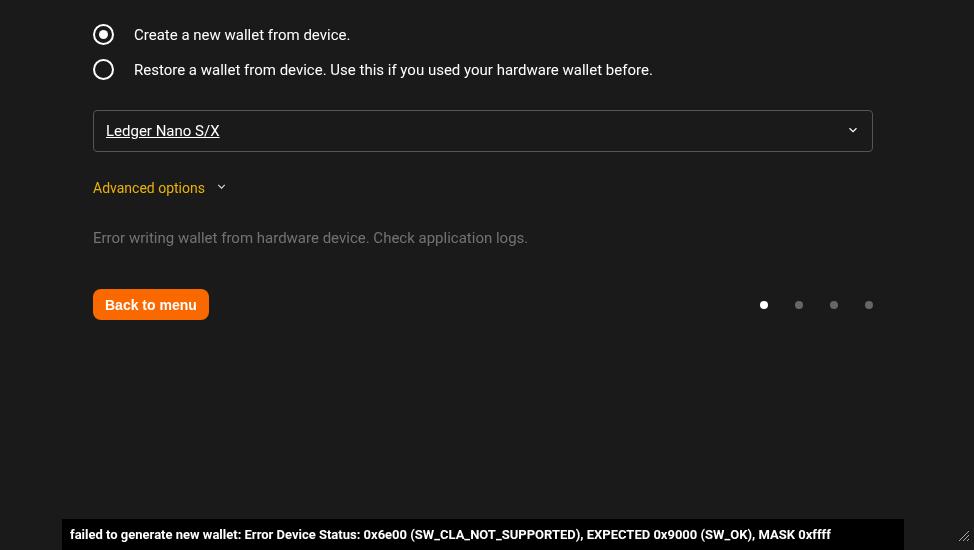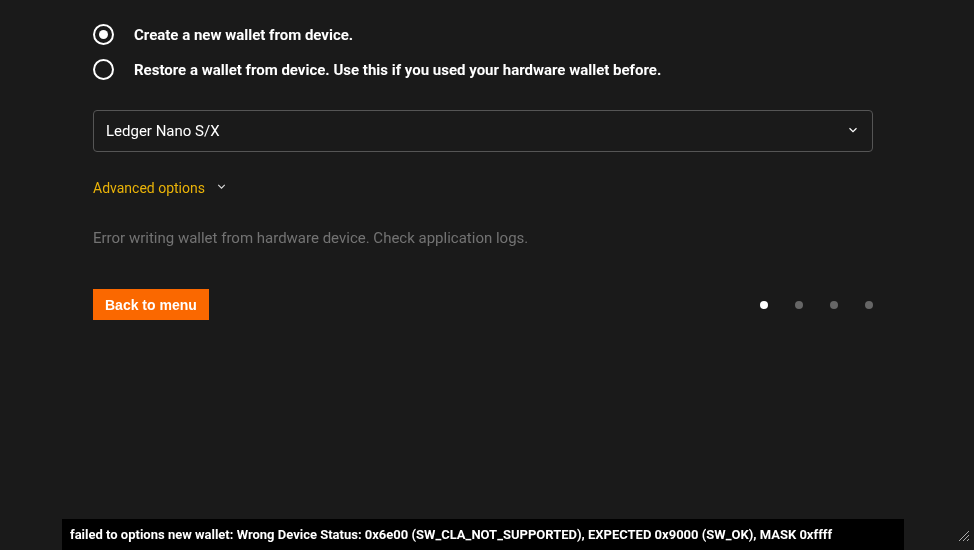--- a/index.html
+++ b/index.html
@@ -29,33 +29,34 @@
       justify-content: center;
       flex-shrink: 0;
     }
     .radio-inner {
       width: 9px;
       height: 9px;
       border-radius: 50%;
       background: #fff;
     }
     .radio-inner.empty { background: transparent; }
-    .radio-label { font-size: 15px; color: #fff; font-weight: bold; }
+    .radio-label { font-size: 15px; color: #fff; }
 
     .select-field {
       margin-top: 30px;
       width: 780px;
       height: 42px;
       border: 1px solid #555;
       border-radius: 4px;
       display: flex;
       align-items: center;
       justify-content: space-between;
       padding: 0 12px;
       cursor: pointer;
+      text-decoration: underline;
     }
     .select-label { font-size: 15px; color: #fff; }
 
     .advanced-row {
       display: flex;
       align-items: center;
       gap: 10px;
       margin-top: 26px;
       cursor: pointer;
     }
@@ -78,21 +79,21 @@
     }
 
     .btn {
       background: #fa6800;
       color: #fff;
       font-weight: 700;
       font-size: 14px;
       height: 31px;
       padding: 0 12px;
       border: none;
-      border-radius: 0;
+      border-radius: 8px;
       cursor: pointer;
       display: flex;
       align-items: center;
     }
 
     .dots {
       display: flex;
       align-items: center;
       gap: 27px;
     }
@@ -174,21 +175,21 @@
   <div class="dots">
     <span class="dot active"></span>
     <span class="dot"></span>
     <span class="dot"></span>
     <span class="dot"></span>
   </div>
 
 </div>
 
 <div class="statusbar">
-  <span class="status-text">failed to options new wallet: Wrong Device Status: 0x6e00 (SW_CLA_NOT_SUPPORTED), EXPECTED 0x9000 (SW_OK), MASK 0xffff</span>
+  <span class="status-text">failed to generate new wallet: Error Device Status: 0x6e00 (SW_CLA_NOT_SUPPORTED), EXPECTED 0x9000 (SW_OK), MASK 0xffff</span>
 </div>
 
 <span class="resize-corner">
   <svg width="14" height="14" viewBox="0 0 14 14" fill="none" stroke="#aaa" stroke-width="1">
     <line x1="3" y1="13" x2="13" y2="3"></line>
     <line x1="7" y1="13" x2="13" y2="7"></line>
     <line x1="11" y1="13" x2="13" y2="11"></line>
   </svg>
 </span>
 

